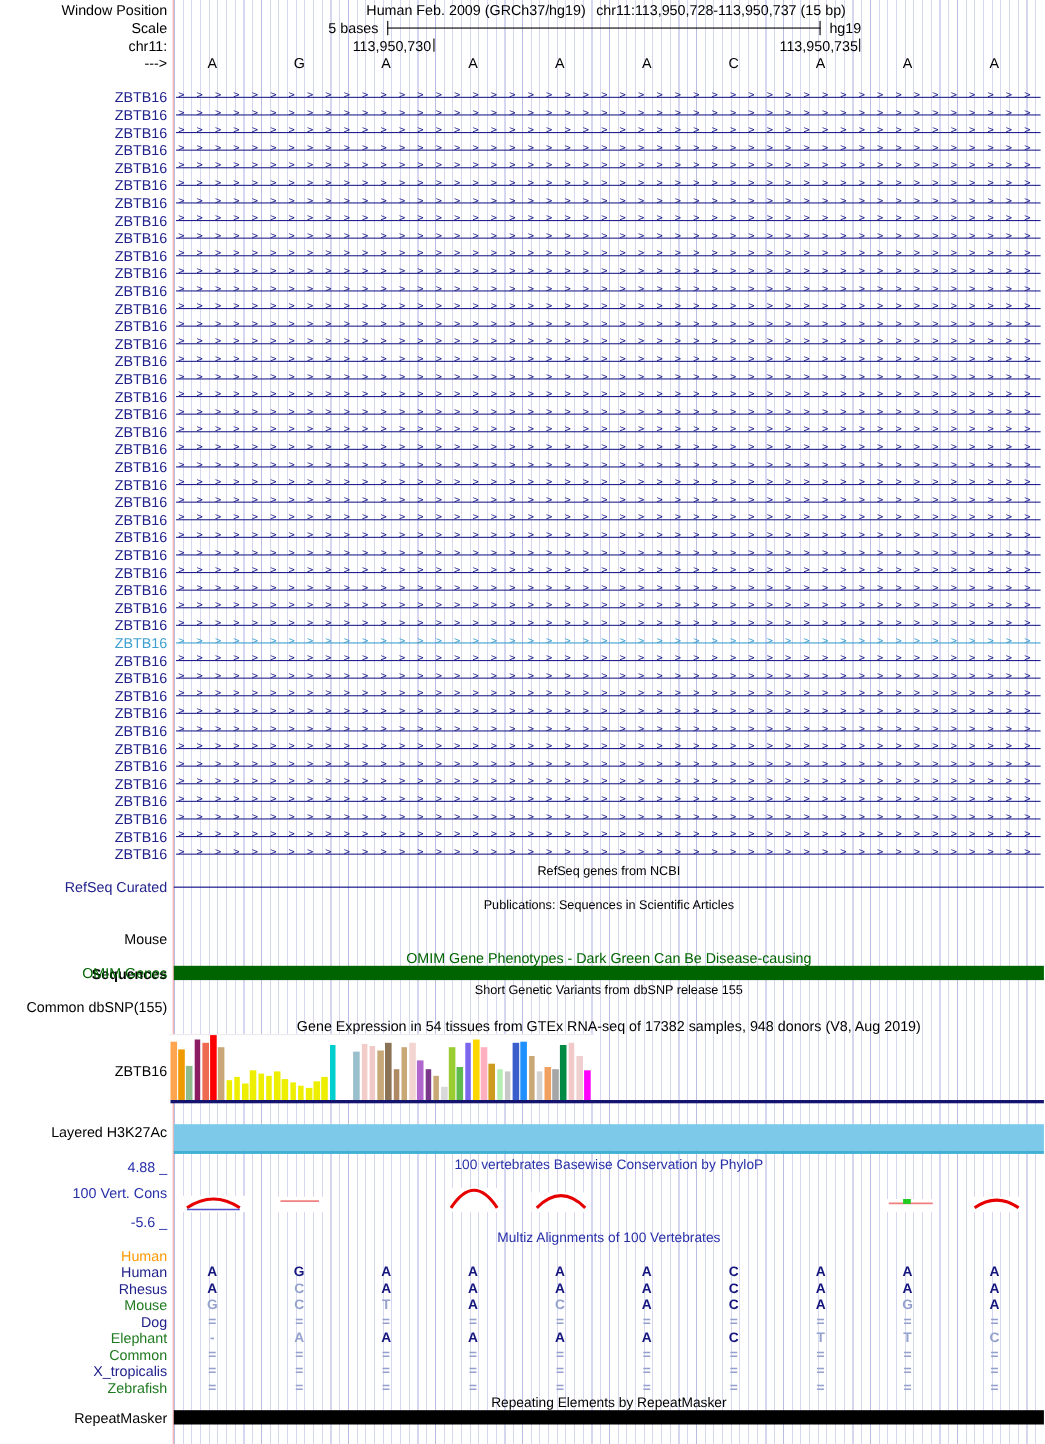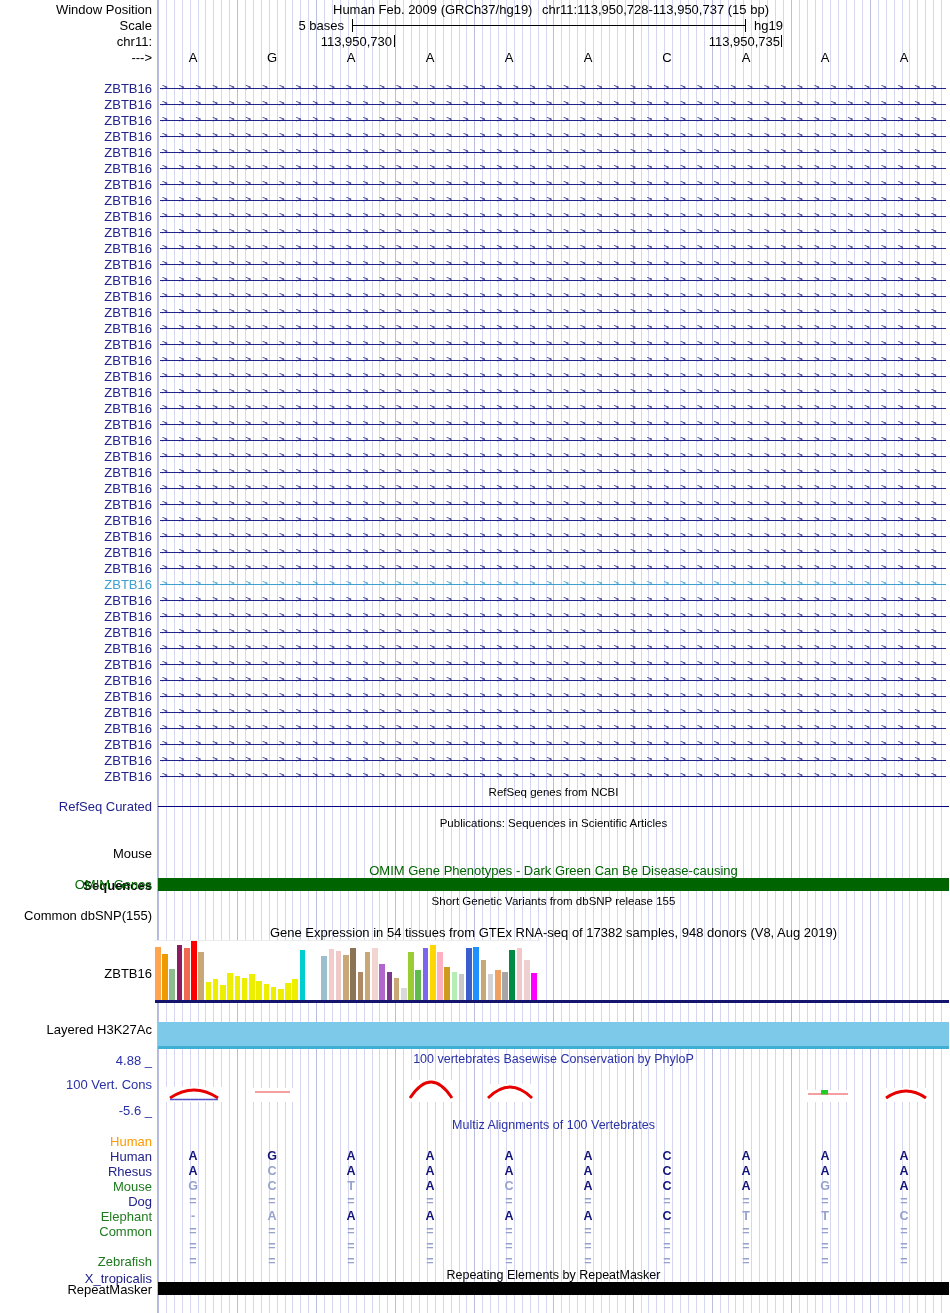--- a/index.html
+++ b/index.html
@@ -453,21 +453,21 @@
       <div class="mz-cell" style="left: 180px; top: 1224px; color: rgb(150, 162, 206);">=</div>
       <div class="mz-cell" style="left: 259px; top: 1224px; color: rgb(150, 162, 206);">=</div>
       <div class="mz-cell" style="left: 338px; top: 1224px; color: rgb(150, 162, 206);">=</div>
       <div class="mz-cell" style="left: 417px; top: 1224px; color: rgb(150, 162, 206);">=</div>
       <div class="mz-cell" style="left: 496px; top: 1224px; color: rgb(150, 162, 206);">=</div>
       <div class="mz-cell" style="left: 575px; top: 1224px; color: rgb(150, 162, 206);">=</div>
       <div class="mz-cell" style="left: 654px; top: 1224px; color: rgb(150, 162, 206);">=</div>
       <div class="mz-cell" style="left: 733px; top: 1224px; color: rgb(150, 162, 206);">=</div>
       <div class="mz-cell" style="left: 812px; top: 1224px; color: rgb(150, 162, 206);">=</div>
       <div class="mz-cell" style="left: 891px; top: 1224px; color: rgb(150, 162, 206);">=</div>
-      <div class="lbl" style="top: 1239px; color: rgb(34, 34, 140); margin-top: 32px;">X_tropicalis</div>
+      <div class="lbl" style="top: 1239px; color: rgb(34, 34, 140);">X_tropicalis</div>
       <div class="mz-cell" style="left: 180px; top: 1239px; color: rgb(150, 162, 206);">=</div>
       <div class="mz-cell" style="left: 259px; top: 1239px; color: rgb(150, 162, 206);">=</div>
       <div class="mz-cell" style="left: 338px; top: 1239px; color: rgb(150, 162, 206);">=</div>
       <div class="mz-cell" style="left: 417px; top: 1239px; color: rgb(150, 162, 206);">=</div>
       <div class="mz-cell" style="left: 496px; top: 1239px; color: rgb(150, 162, 206);">=</div>
       <div class="mz-cell" style="left: 575px; top: 1239px; color: rgb(150, 162, 206);">=</div>
       <div class="mz-cell" style="left: 654px; top: 1239px; color: rgb(150, 162, 206);">=</div>
       <div class="mz-cell" style="left: 733px; top: 1239px; color: rgb(150, 162, 206);">=</div>
       <div class="mz-cell" style="left: 812px; top: 1239px; color: rgb(150, 162, 206);">=</div>
       <div class="mz-cell" style="left: 891px; top: 1239px; color: rgb(150, 162, 206);">=</div>

